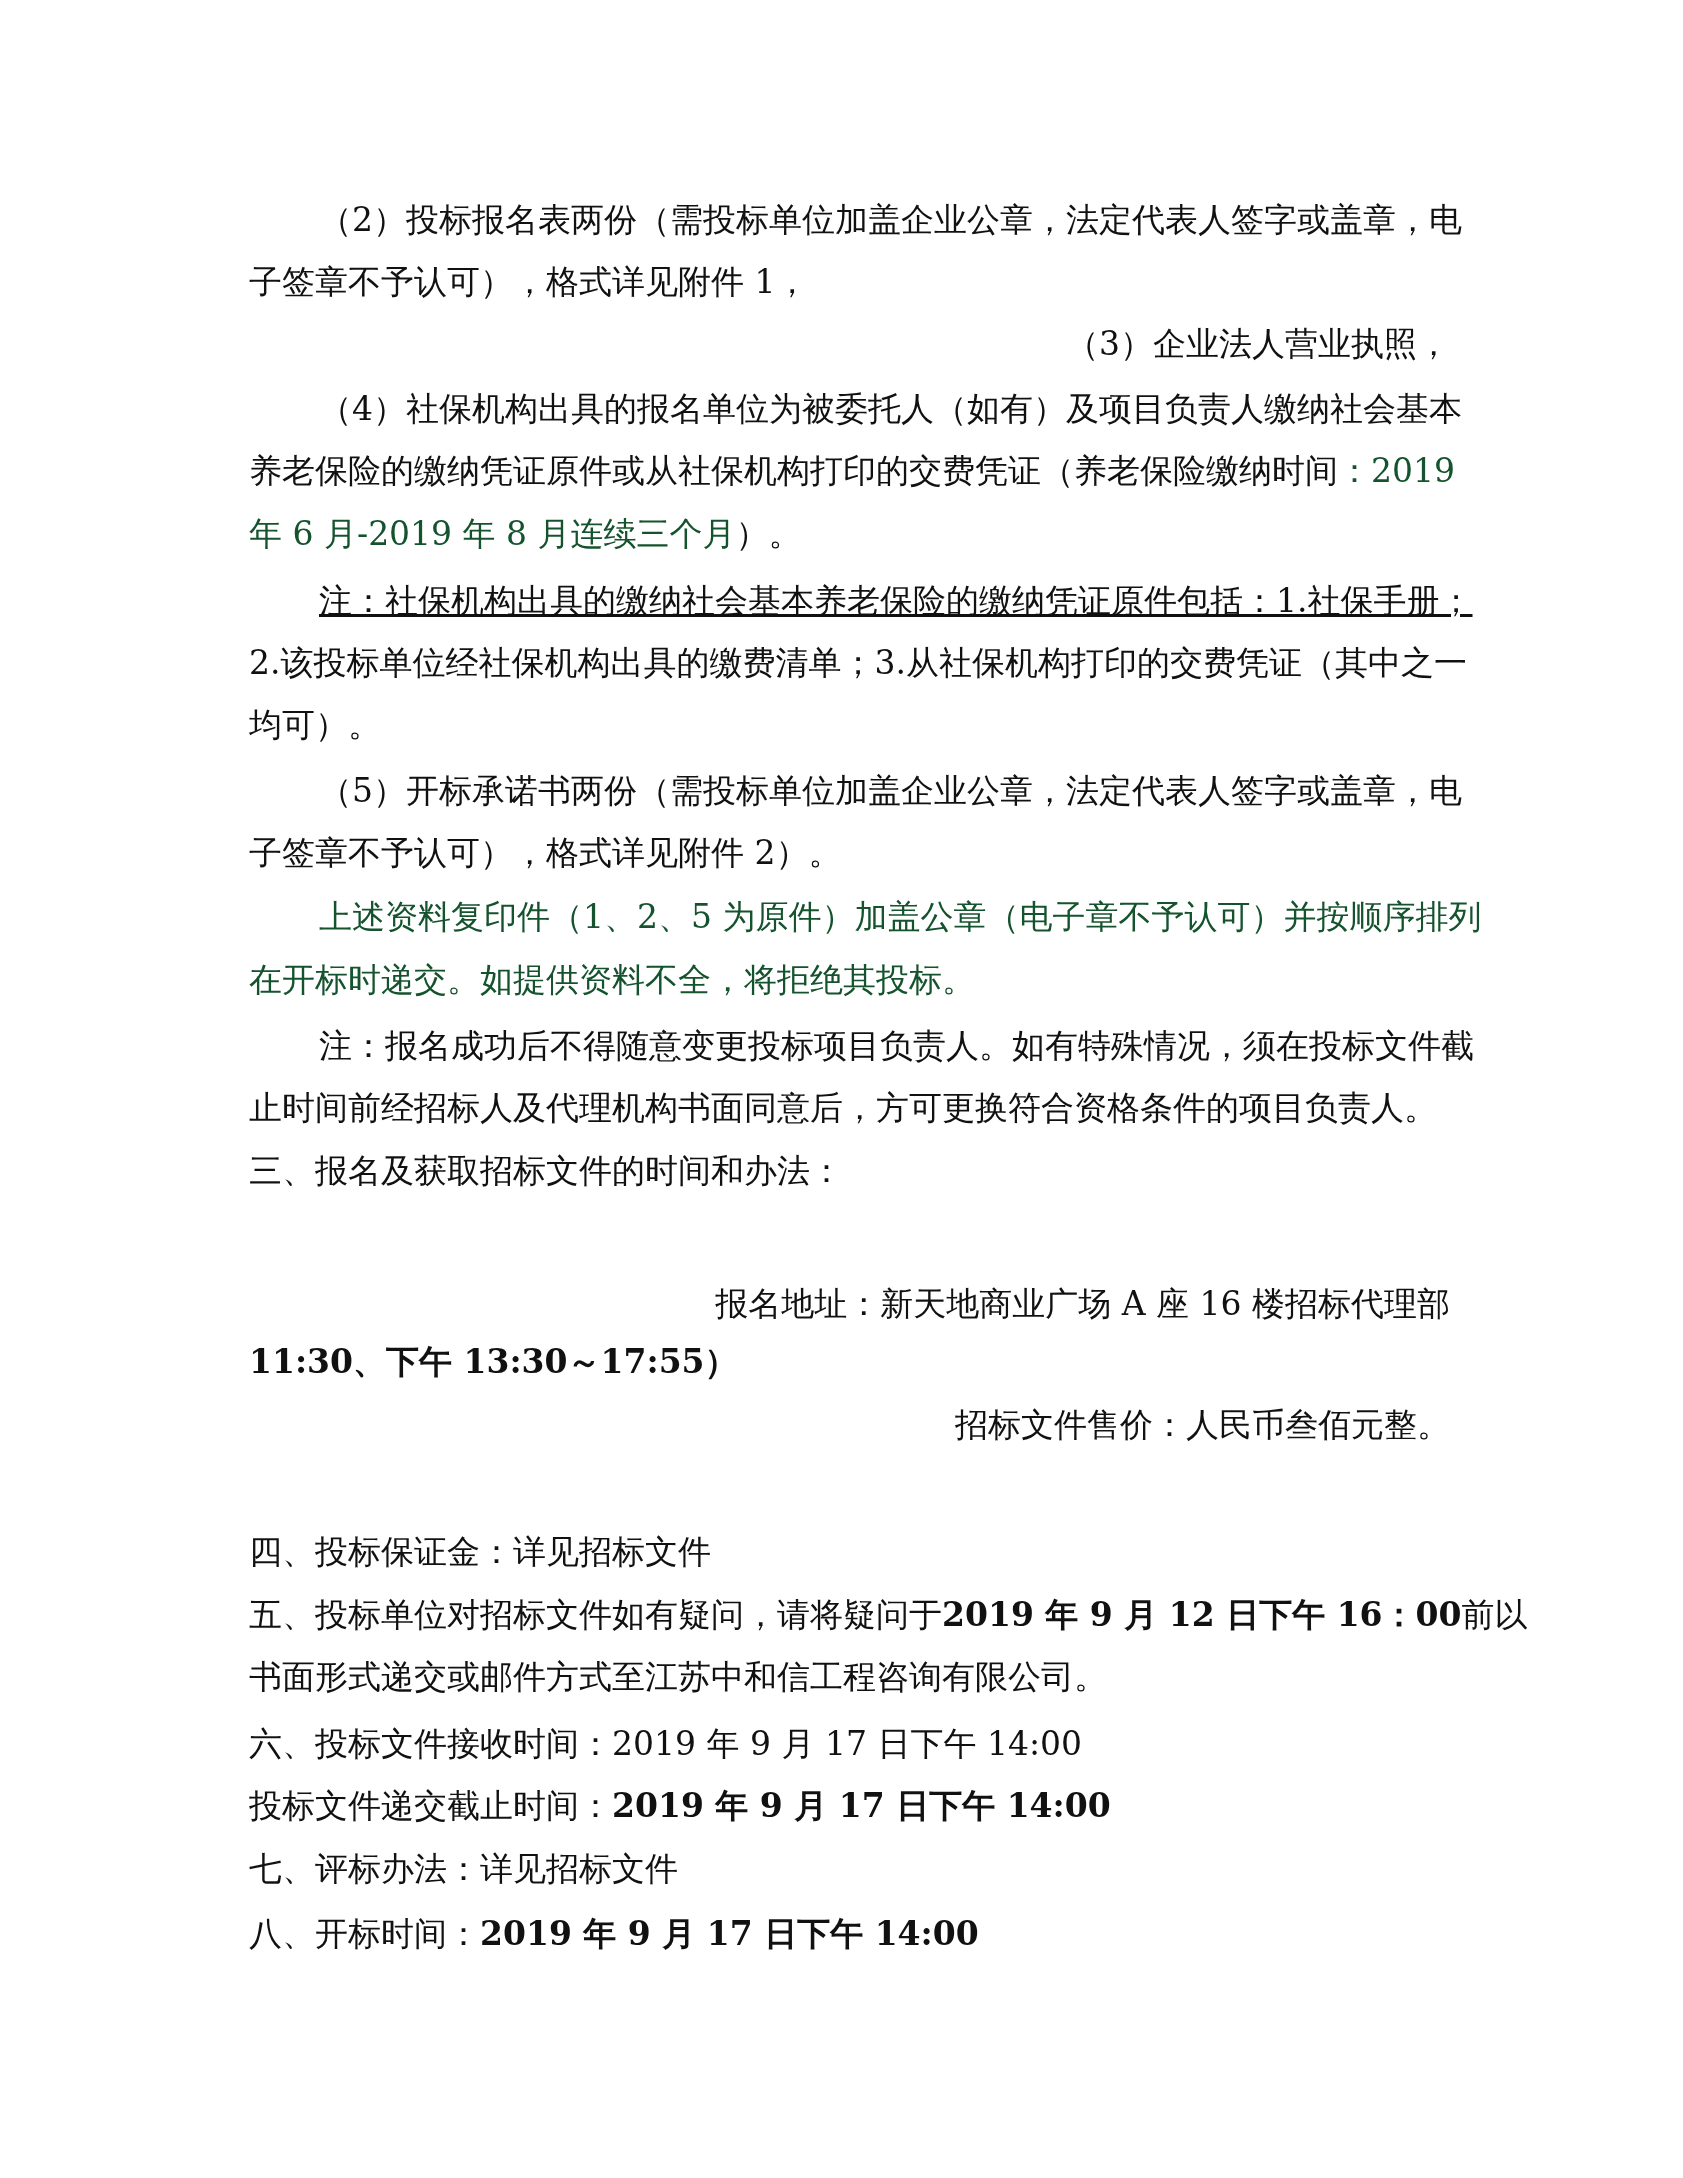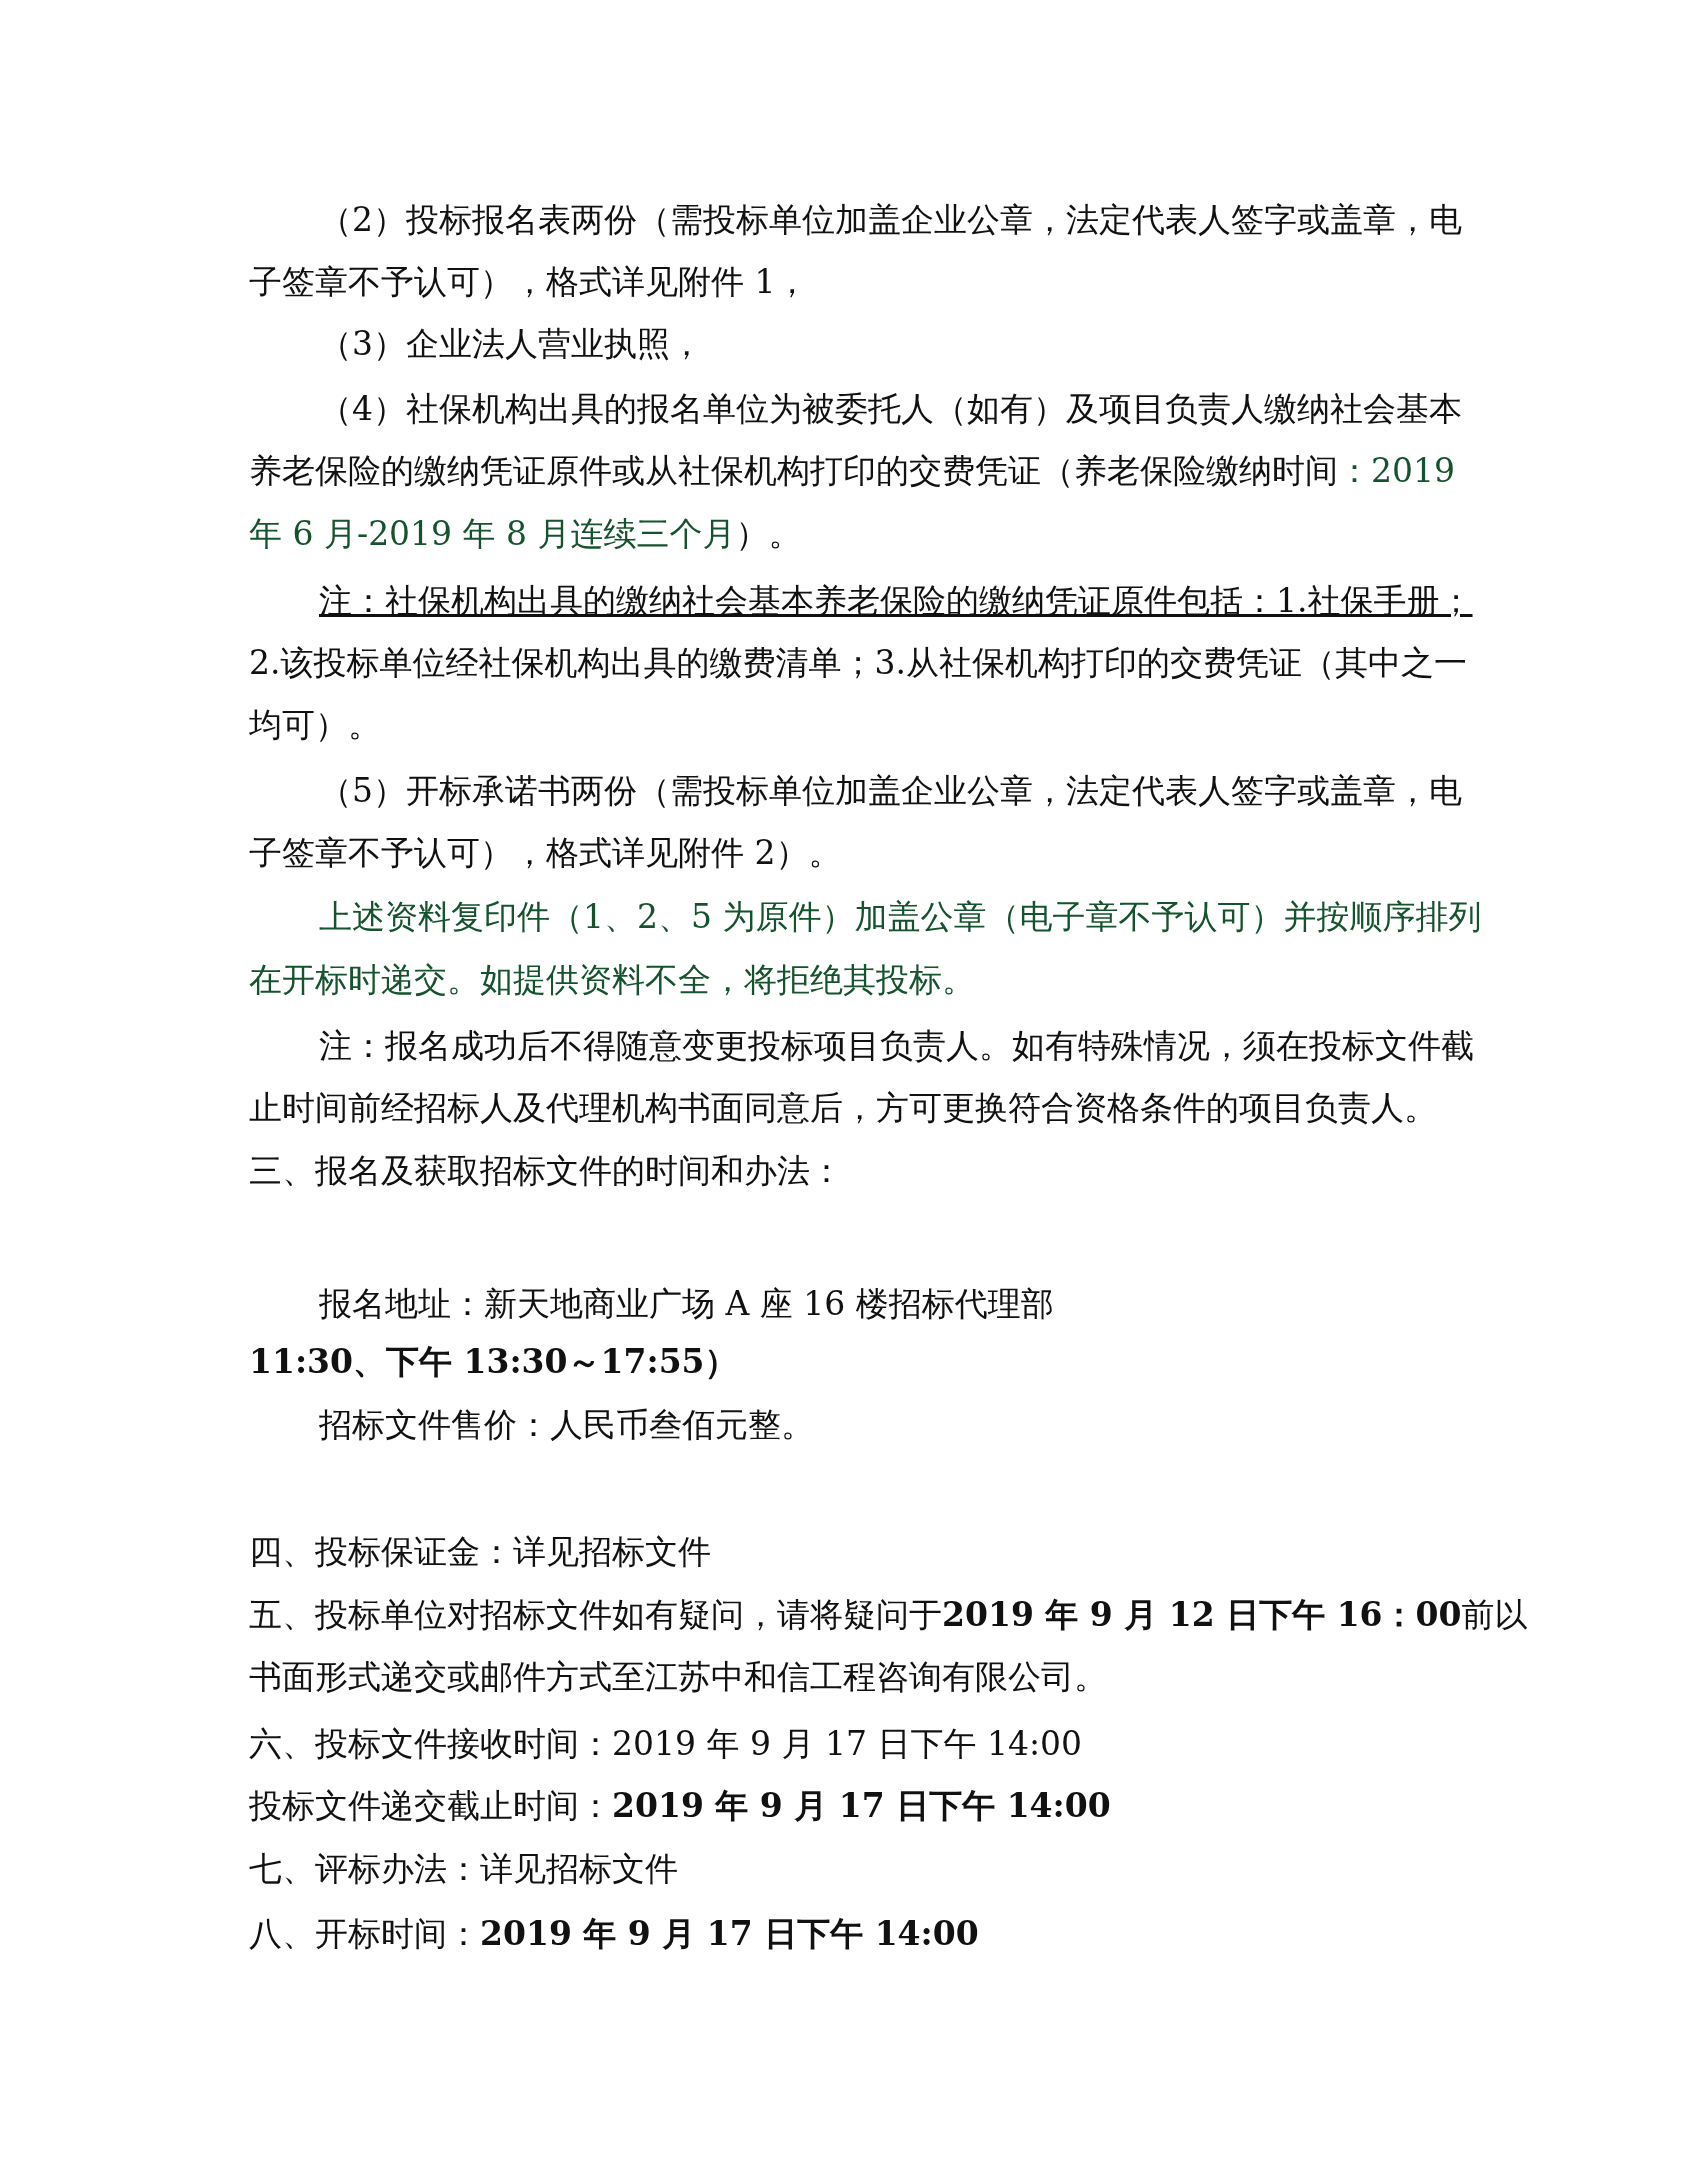--- a/index.html
+++ b/index.html
@@ -1,21 +1,21 @@
 <!DOCTYPE html>
 <html><head>
 <meta charset="utf-8">
 <style>
   html, body { margin: 0; padding: 0; background: #ffffff; }
   body { width: 1683px; height: 2178px; position: relative; overflow: hidden;
          font-family: "DejaVu Serif", "Liberation Serif", serif; color: #111; }
   .page { position: absolute; left: 0; top: 0; width: 1683px; height: 1675px; background: #fff; }
   .line { position: absolute; left: 249px; width: 1200px; height: 44px; line-height: 44px;
           font-size: 33px; white-space: nowrap; }
-  .line.indent { left: 319px; width: 1131px; }
+  .line.indent { left: 319px; width: 1131px; text-align: right; }
   .line.justify { text-align: justify; text-align-last: justify; }
   .seg.red { color: #14532d; }
   .seg.bold { font-weight: bold; }
 </style>
 </head>
 <body>
 
 <div class="page" id="page">
     <div class="line indent justify" style="top: 198px;"><span class="seg">（2）投标报名表两份（需投标单位加盖企业公章，法定代表人签字或盖章，电</span></div>
     <div class="line" style="top: 260px;"><span class="seg">子签章不予认可），格式详见附件 1，</span></div>

